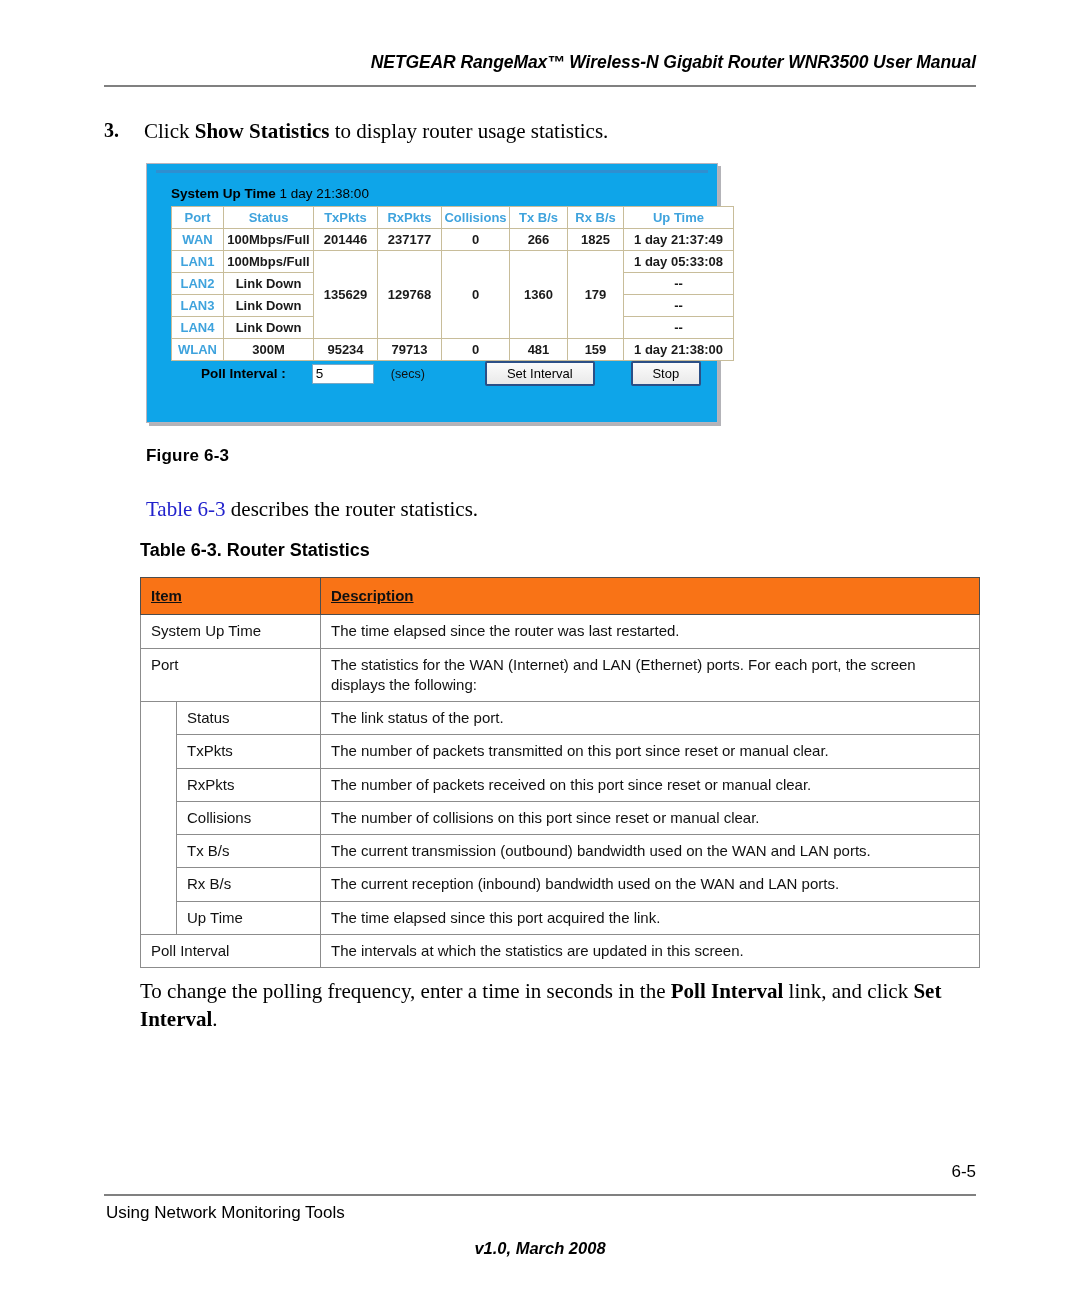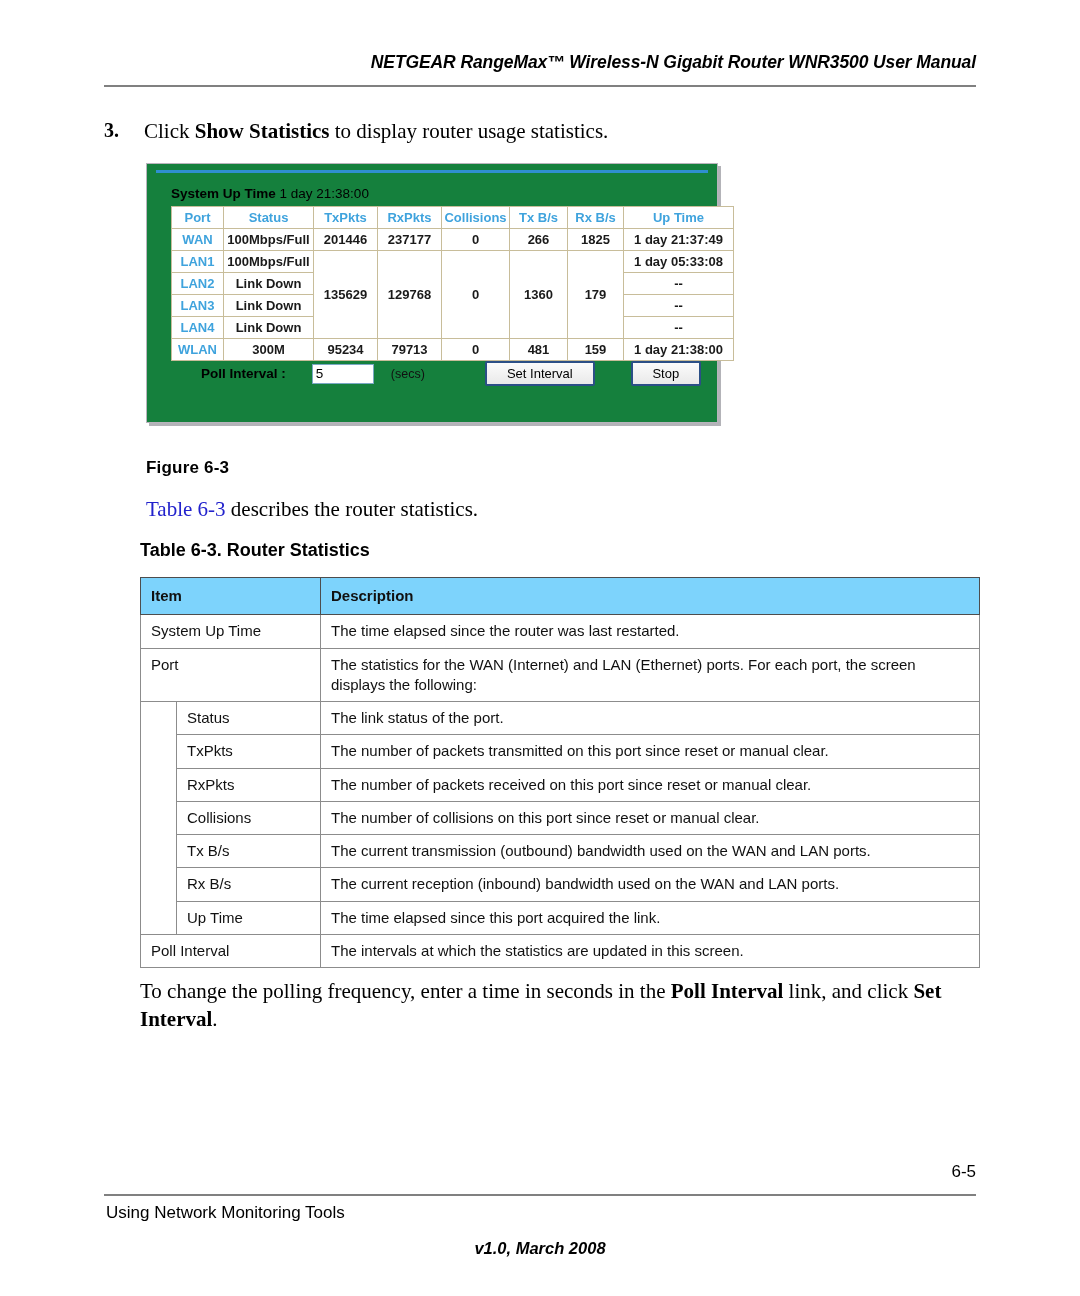--- a/index.html
+++ b/index.html
@@ -69,21 +69,21 @@
   }
   .b { font-weight: bold; }
 
   
   .figure-box {
     position: absolute;
     left: 146px;
     top: 163px;
     width: 572px;
     height: 260px;
-    background: #15803d;
+    background: #0ea5e9;
     border: 1px solid #b9b4bd;
     box-shadow: 3px 3px 0 0 #b3b3b8;
     box-sizing: border-box;
     padding: 0;
   }
   .fig-topbar {
     position: absolute;
     left: 9px;
     right: 9px;
     top: 6px;
@@ -191,21 +191,20 @@
 
   
   .fig-caption {
     position: absolute;
     left: 146px;
     top: 446px;
     font-family: "Liberation Sans", sans-serif;
     font-weight: bold;
     font-size: 17px;
     letter-spacing: 0.2px;
-    margin-top: 12px;
   }
 
   .ref-line {
     position: absolute;
     left: 146px;
     top: 497px;
     font-size: 21px;
   }
   .ref-link { color: #2222cc; }
 
@@ -232,25 +231,26 @@
   table.desc th, table.desc td {
     border: 1px solid #8c8c8c;
     padding: 6px 8px 6px 10px;
     vertical-align: top;
     text-align: left;
     color: #111;
     font-weight: normal;
     line-height: 1.35;
   }
   table.desc thead th {
-    background: #7dd3fc;
+    background: #f97316;
     font-weight: bold;
     border: 1px solid #4d4d4d;
     padding-top: 8px;
     padding-bottom: 8px;
+    text-decoration: underline;
   }
   table.desc td.indent-spacer {
     border-right: 1px solid #8c8c8c;
     border-top: none;
     border-bottom: none;
     padding: 0;
   }
   .dc-pad    { width: 36px; }
   .dc-sub    { width: 144px; }
 

